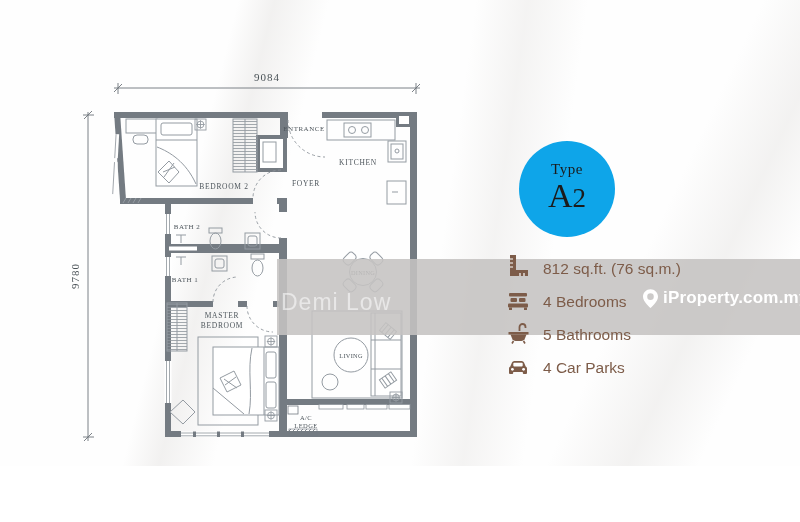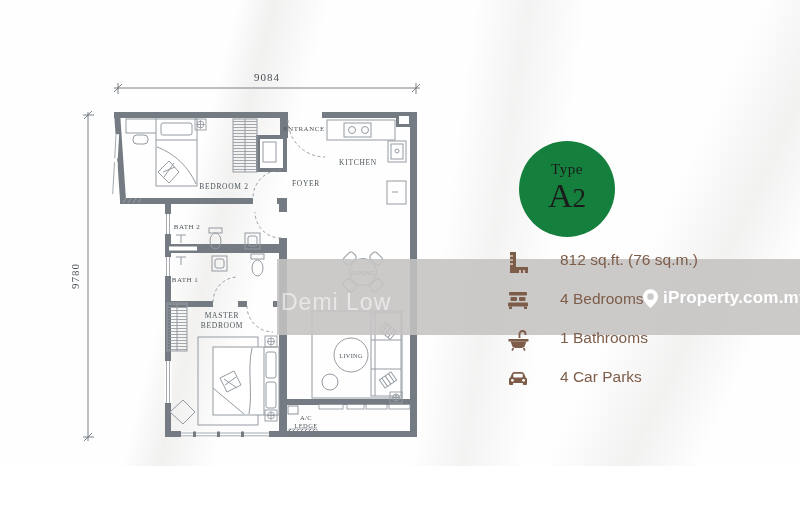--- a/index.html
+++ b/index.html
@@ -12,27 +12,27 @@
       linear-gradient(98deg, rgba(214,211,208,0) 55%, rgba(208,205,202,0.22) 61%, rgba(214,211,208,0) 68%),
       linear-gradient(115deg, rgba(220,217,214,0) 75%, rgba(208,205,202,0.25) 83%, rgba(220,217,214,0) 90%);}
   #plan{position:absolute;left:0;top:0;}
   .band{position:absolute;left:277px;top:259px;width:523px;height:76px;
         background:rgba(197,195,193,0.88);}
   .agent-wm{position:absolute;left:281px;top:289px;font-size:23px;letter-spacing:1px;
         color:rgba(255,255,255,0.55);}
   .brand{position:absolute;left:643px;top:288px;display:flex;align-items:center;gap:5px;}
   .brand .txt{color:#ffffff;font-weight:700;font-size:17px;letter-spacing:0.2px;}
   .badge{position:absolute;left:519px;top:141px;width:96px;height:96px;border-radius:50%;
-         background:#15803d;text-align:center;font-family:"Liberation Serif",serif;color:#1b1b1b;}
+         background:#0ea5e9;text-align:center;font-family:"Liberation Serif",serif;color:#1b1b1b;}
   .badge .type{margin-top:20px;font-size:15px;letter-spacing:0.5px;}
   .badge .unit{line-height:1.05;font-weight:400;}
   .badge .unit .big{font-size:34px;}
   .badge .unit .small{font-size:27px;}
   .details{position:absolute;left:505px;top:245px;}
-  .detail-row{display:flex;align-items:flex-start;height:33px;gap:29px;margin-top:6px;}
+  .detail-row{display:flex;align-items:flex-end;height:33px;gap:12px;}
   .detail-row .ic{width:26px;display:flex;justify-content:center;}
   .detail-row .lbl{font-size:15.5px;color:#7d5c49;}
   .detail-row svg{fill:#7d5c49;}
 </style>
 </head>
 <body>
 
 <div id="stage">
   <div class="texture"></div>
 
@@ -285,21 +285,21 @@
     </div>
     <div class="detail-row">
       <span class="ic">
         <svg width="23" height="22" viewBox="0 0 22 22">
           <path d="M12,9 V5 a3,3 0 0 1 6,0 v1" fill="none" stroke="#7d5c49" stroke-width="1.8"></path>
           <rect x="1" y="10" width="20" height="2.5"></rect>
           <path d="M3,12.5 h16 l-2,5 a4,4 0 0 1 -3,1.5 h-6 a4,4 0 0 1 -3,-1.5 Z"></path>
           <path d="M6,19 l-1.5,2.5 M16,19 l1.5,2.5" stroke="#7d5c49" stroke-width="1.6" fill="none"></path>
         </svg>
       </span>
-      <span class="lbl">1 Bathrooms</span>
+      <span class="lbl">5 Bathrooms</span>
     </div>
     <div class="detail-row">
       <span class="ic">
         <svg width="24" height="20" viewBox="0 0 22 20">
           <path d="M2,16 v-4.5 a2,2 0 0 1 1.3,-1.9 L5,5.5 A2.5,2.5 0 0 1 7.3,4 h7.4 a2.5,2.5 0 0 1 2.3,1.5 l1.7,4.1 A2,2 0 0 1 20,11.5 V16 a1,1 0 0 1 -1,1 h-2.2 a1,1 0 0 1 -1,-1 v-1 H6.2 v1 a1,1 0 0 1 -1,1 H3 a1,1 0 0 1 -1,-1 Z"></path>
           <rect x="6.3" y="5.8" width="9.4" height="3.6" rx="1" fill="#fefefe"></rect>
           <circle cx="5.4" cy="12.3" r="1.4" fill="#fefefe"></circle>
           <circle cx="16.6" cy="12.3" r="1.4" fill="#fefefe"></circle>
         </svg>
       </span>

